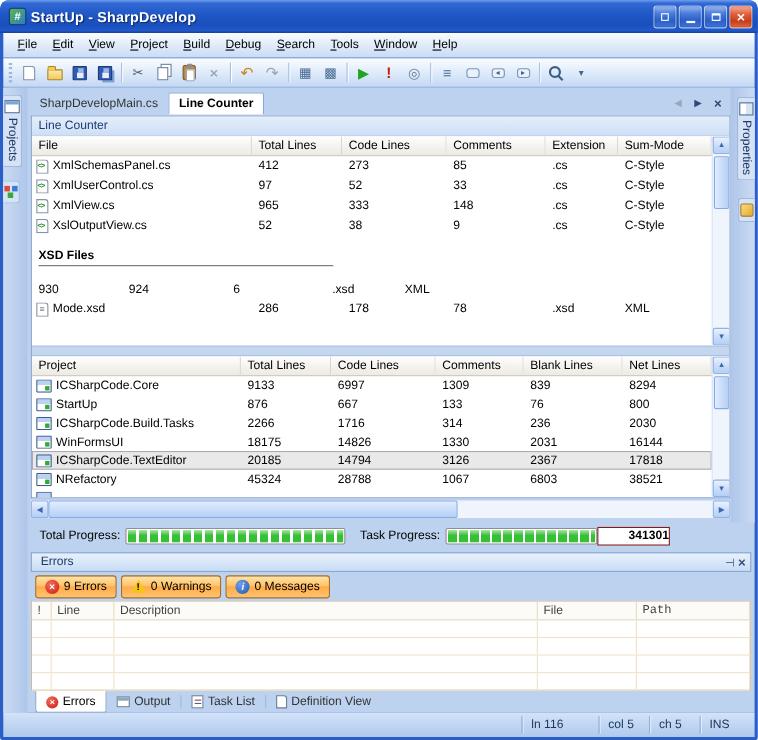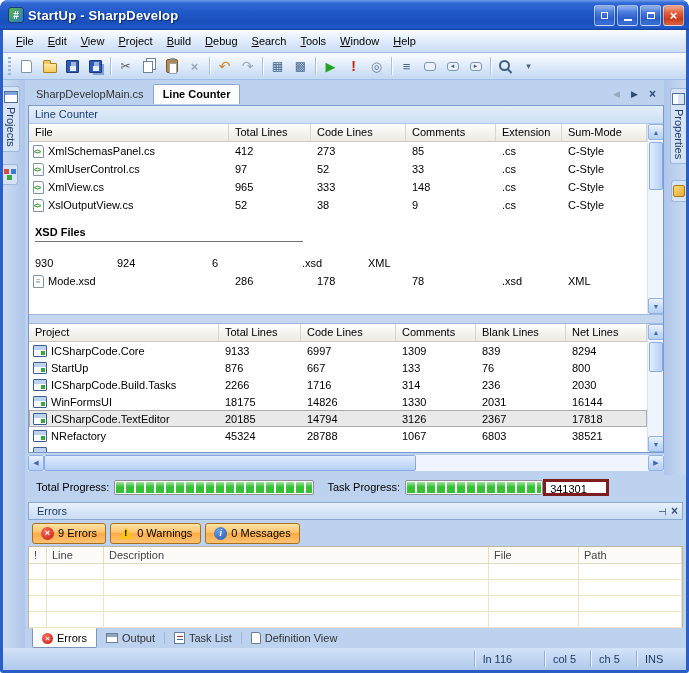--- a/index.html
+++ b/index.html
@@ -117,50 +117,50 @@
   .vsb .sbtn.bottom{position:absolute;bottom:0;left:0;}
   .vthumb{position:absolute;left:1px;width:14px;background:linear-gradient(90deg,#E2EDFD,#B4CFF5);
     border:1px solid #86AAE6;border-radius:2px;}
   .hsb{position:absolute;left:25px;top:375px;width:636px;height:16px;background:#EFF4FD;display:flex;}
   .hsb .sbtn{flex:none;}
   .htrack{position:relative;flex:1;}
   .hthumb{position:absolute;left:0;top:0;width:372px;height:16px;background:linear-gradient(180deg,#E2EDFD,#B4CFF5);
     border:1px solid #86AAE6;border-radius:2px;}
   .hsb .right{margin-left:auto;}
   
-  .progress-row{position:absolute;left:25px;top:396px;width:636px;height:22px;display:flex;align-items:center;}
+  .progress-row{position:absolute;left:25px;top:396px;width:636px;height:22px;display:flex;align-items:center;text-align:right;}
   .plabel{margin-left:8px;white-space:nowrap;}
   .pbar{height:15px;border:1px solid #8E8F8F;border-radius:2px;background:#fff;padding:1px;margin-left:5px;flex:none;}
   .pfill{height:100%;background:
      linear-gradient(180deg,rgba(255,255,255,.55),rgba(255,255,255,0) 45%),
      repeating-linear-gradient(90deg,#35C035 0 8px,#fff 8px 10px);}
   .pbar.total{width:200px;}
   .pbar.task{width:138px;margin-right:0;}
-  .pcount{width:66px;height:17px;background:#fff;border:3px solid #7f1d1d;line-height:15px;padding-left:4px;}
+  .pcount{width:66px;height:17px;background:#fff;border:1px solid #7f1d1d;line-height:15px;padding-left:4px;font-weight:bold;}
   
   .errors-panel{position:absolute;left:25px;top:422px;width:655px;height:126px;}
   .ep-header{height:18px;background:linear-gradient(180deg,#E8F1FC,#C8DCF5);border:1px solid #8AA8D0;
     display:flex;align-items:center;padding:0 4px 0 8px;color:#1F3A66;}
   .ep-hbtns{margin-left:auto;display:flex;gap:4px;align-items:center;}
   .pin-gly{display:inline-block;transform:rotate(90deg);color:#35507A;font-size:10px;}
   .ep-x{color:#35507A;font-weight:bold;font-size:12px;}
   .ep-toolbar{height:26px;display:flex;align-items:center;gap:4px;padding-left:4px;}
   .fbtn{height:21px;display:flex;align-items:center;gap:4px;padding:0 8px;border:1px solid #A8701E;border-radius:3px;
     background:linear-gradient(180deg,#FFE3A6 0%,#FFC26A 45%,#FFAC46 50%,#FFC272 100%);}
   .ic-err{width:13px;height:13px;border-radius:50%;background:radial-gradient(circle at 35% 30%,#F56A5A,#C81E0E);
     display:flex;align-items:center;justify-content:center;color:#fff;font-size:9px;font-weight:bold;flex:none;}
   .ic-warn{width:0;height:0;border-left:7px solid transparent;border-right:7px solid transparent;
     border-bottom:12px solid #F5C518;position:relative;flex:none;}
   .ic-warn::after{content:"!";position:absolute;left:-2px;top:1px;font-size:9px;font-weight:bold;color:#000;}
   .ic-msg{width:13px;height:13px;border-radius:50%;background:radial-gradient(circle at 35% 30%,#6AA0E8,#2458B0);
     display:flex;align-items:center;justify-content:center;color:#fff;font-size:9px;font-weight:bold;font-style:italic;flex:none;}
   .ep-grid{border:1px solid #BEB6A4;background:#fff;height:82px;}
   .ep-ghead{display:flex;height:17px;background:#FCFBF8;border-bottom:1px solid #E6DAC2;color:#444;}
   .ep-ghead .ehc{padding:2px 0 0 5px;border-right:1px solid #E6DAC2;overflow:hidden;white-space:nowrap;}
-  .e1{width:18px;}.e2{width:57px;}.e3{width:385px;}.e4{width:90px;}.e5{flex:1;}
+  .e1{width:18px;}.e2{width:57px;}.e3{width:385px;}.e4{width:90px;}.e5{flex:1;font-family:Liberation Mono, monospace;}
   .ep-row{display:flex;height:16px;border-bottom:1px solid #F0E4C8;}
   .ep-row .ec{border-right:1px solid #F0E4C8;}
   
   .bottom-tabs{position:absolute;left:25px;top:548px;width:655px;height:20px;display:flex;align-items:stretch;padding-left:4px;}
   .btab{display:flex;align-items:center;gap:4px;padding:0 9px;color:#333;}
   .btab.active{background:#fff;border:1px solid #7A96BE;border-top:1px solid #fff;border-radius:0 0 2px 2px;color:#000;}
   .btsep{width:1px;height:12px;background:#9FB8DC;margin-top:4px;}
   .ic-err.sm{width:11px;height:11px;font-size:8px;}
   .ic-out{width:12px;height:10px;border:1px solid #6A7E96;background:#fff;position:relative;flex:none;}
   .ic-out::before{content:"";position:absolute;left:0;top:0;right:0;height:3px;background:#8FA6C0;}

